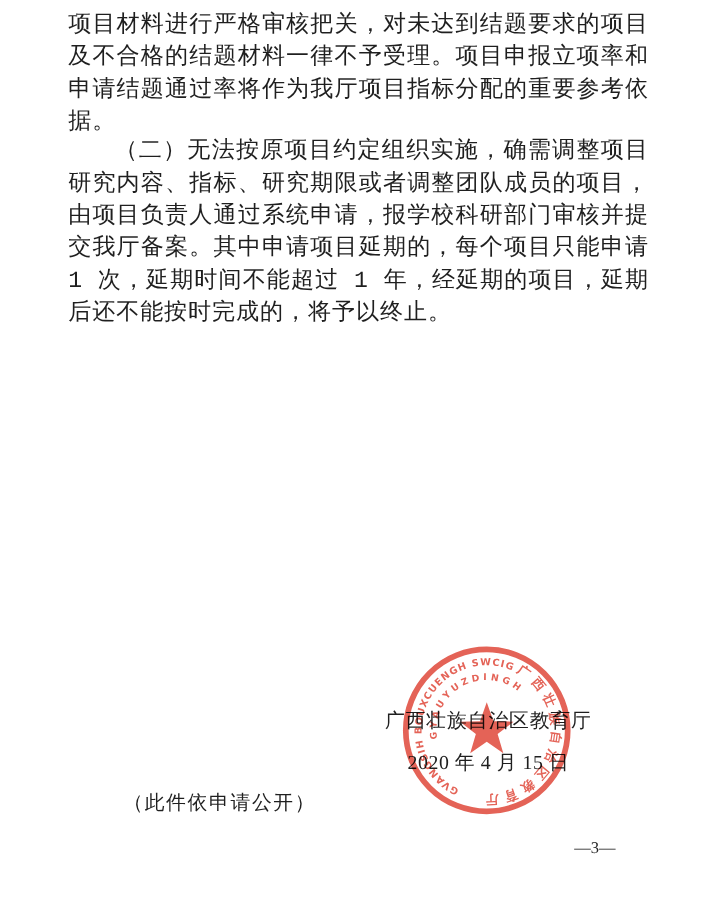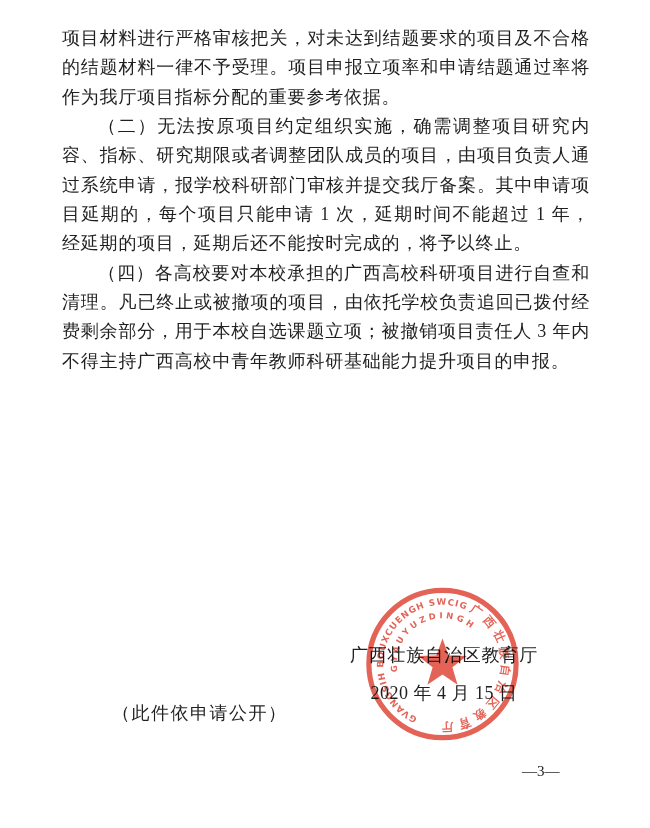--- a/index.html
+++ b/index.html
@@ -11,52 +11,53 @@
     height: 828px;
     position: relative;
     background: #ffffff;
     overflow: hidden;
     font-family: "Liberation Serif", "DejaVu Serif", serif;
     color: #1f1f1f;
   }
   .doc-body {
     position: absolute;
     left: 62px;
-    top: 24px;
+    top: 7px;
     width: 528px;
-    font-size: 18px;
+    font-size: 21px;
     line-height: 29.35px;
     text-align: justify;
     text-justify: inter-character;
     letter-spacing: 0.8px;
   }
   .doc-body p {
     margin: 0;
   }
   .doc-body p.indent {
     text-indent: 2em;
+    font-family: Liberation Mono, monospace;
   }
   .sig-block {
     position: absolute;
     left: 348px;
     top: 643px;
     width: 192px;
     text-align: center;
     font-size: 18px;
     letter-spacing: 0.8px;
     line-height: 24px;
   }
   .sig-date {
     margin-top: 14px;
     letter-spacing: 0.5px;
   }
   .public-note {
     position: absolute;
     left: 112px;
-    top: 701px;
+    top: 717px;
     font-size: 18px;
     letter-spacing: 1.5px;
     text-align: center;
   }
   .page-number {
     position: absolute;
     left: 522px;
     top: 763px;
     font-size: 15px;
     letter-spacing: 0;
@@ -84,21 +85,20 @@
     font-family: "Liberation Serif", "DejaVu Serif", serif;
     font-weight: bold;
   }
 </style>
 </head>
 <body>
 
 <div class="doc-body">
   <p>项目材料进行严格审核把关，对未达到结题要求的项目及不合格的结题材料一律不予受理。项目申报立项率和申请结题通过率将作为我厅项目指标分配的重要参考依据。</p>
   <p class="indent">（二）无法按原项目约定组织实施，确需调整项目研究内容、指标、研究期限或者调整团队成员的项目，由项目负责人通过系统申请，报学校科研部门审核并提交我厅备案。其中申请项目延期的，每个项目只能申请 1 次，延期时间不能超过 1 年，经延期的项目，延期后还不能按时完成的，将予以终止。</p>
-  <p class="indent">（四）各高校要对本校承担的广西高校科研项目进行自查和清理。凡已终止或被撤项的项目，由依托学校负责追回已拨付经费剩余部分，用于本校自选课题立项；被撤销项目责任人 3 年内不得主持广西高校中青年教师科研基础能力提升项目的申报。</p>
 </div>
 
 <div class="sig-block">
   <div>广西壮族自治区教育厅</div>
   <div class="sig-date">2020 年 4 月 15 日</div>
 </div>
 
 <div class="public-note">（此件依申请公开）</div>
 
 <div class="page-number">—3—</div>

